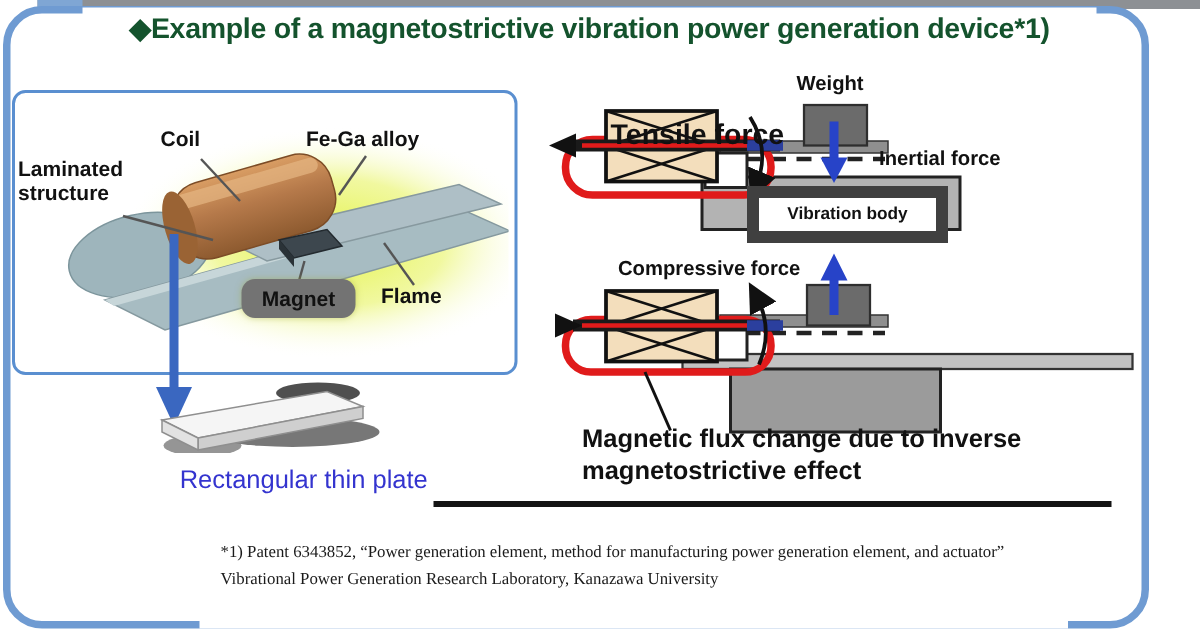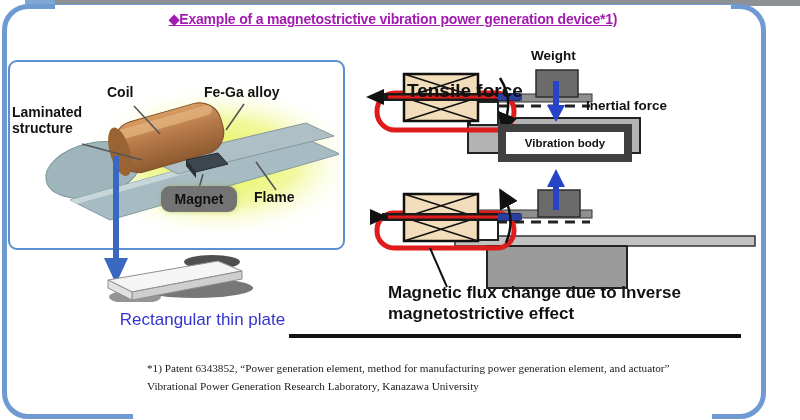--- a/index.html
+++ b/index.html
@@ -6,21 +6,21 @@
   #stage{position:relative;width:800px;height:420px;overflow:hidden;background:#ffffff;
          font-family:"Liberation Sans",sans-serif;}
   .abs{position:absolute;}
   
   #top-stripe{left:25px;top:0;width:775px;height:6px;background:#8d9094;}
   #top-stripe-blue{left:25px;top:0;width:30px;height:6px;background:#7fa6d4;}
   
   #slide-border{left:2px;top:4px;width:754px;height:405px;border:5px solid #6f9bd2;border-radius:26px;background:transparent;}
   
   #title-box{left:55px;top:5px;width:676px;height:28px;background:#ffffff;display:flex;align-items:center;justify-content:center;}
-  #title-text{font-size:14px;font-weight:bold;color:#a21caf;white-space:nowrap;letter-spacing:-0.2px;text-decoration:underline;}
+  #title-text{font-size:19px;font-weight:bold;color:#14532d;white-space:nowrap;letter-spacing:-0.2px;}
   
   #left-panel{left:8px;top:60px;width:333px;height:186px;background:#ffffff;border:2px solid #5a8fd0;border-radius:9px;}
   .lbl{font-weight:bold;color:#111;font-size:14px;line-height:16px;}
   #lbl-coil{left:107px;top:84px;}
   #lbl-fega{left:204px;top:84px;}
   #lbl-laminated{left:12px;top:104px;width:92px;}
   #lbl-magnet-box{left:161px;top:186px;width:76px;height:26px;background:#737373;border-radius:9px;
      display:flex;align-items:center;justify-content:center;box-shadow:0 0 4px rgba(160,170,60,.5);}
   #lbl-flame{left:254px;top:189px;}
   
@@ -197,20 +197,21 @@
       <line x1="80" y1="203" x2="97" y2="242" stroke="#111" stroke-width="2"></line>
     </g>
   </svg>
 
   <div class="abs lbl" id="lbl-tensile">Tensile force</div>
   <div class="abs lbl" id="lbl-weight">Weight</div>
   <div class="abs lbl" id="lbl-inertial">Inertial force</div>
   <div class="abs" id="vibration-box">
     <span>Vibration body</span>
   </div>
+  <div class="abs lbl" id="lbl-compressive">Compressive force</div>
 
   <div class="abs" id="flux-caption">
     <div>Magnetic flux change due to inverse</div>
     <div>magnetostrictive effect</div>
   </div>
 
   <div class="abs" id="black-line"></div>
 
   <div class="abs" id="citation">
     <div>*1) Patent 6343852, “Power generation element, method for manufacturing power generation element, and actuator”</div>

